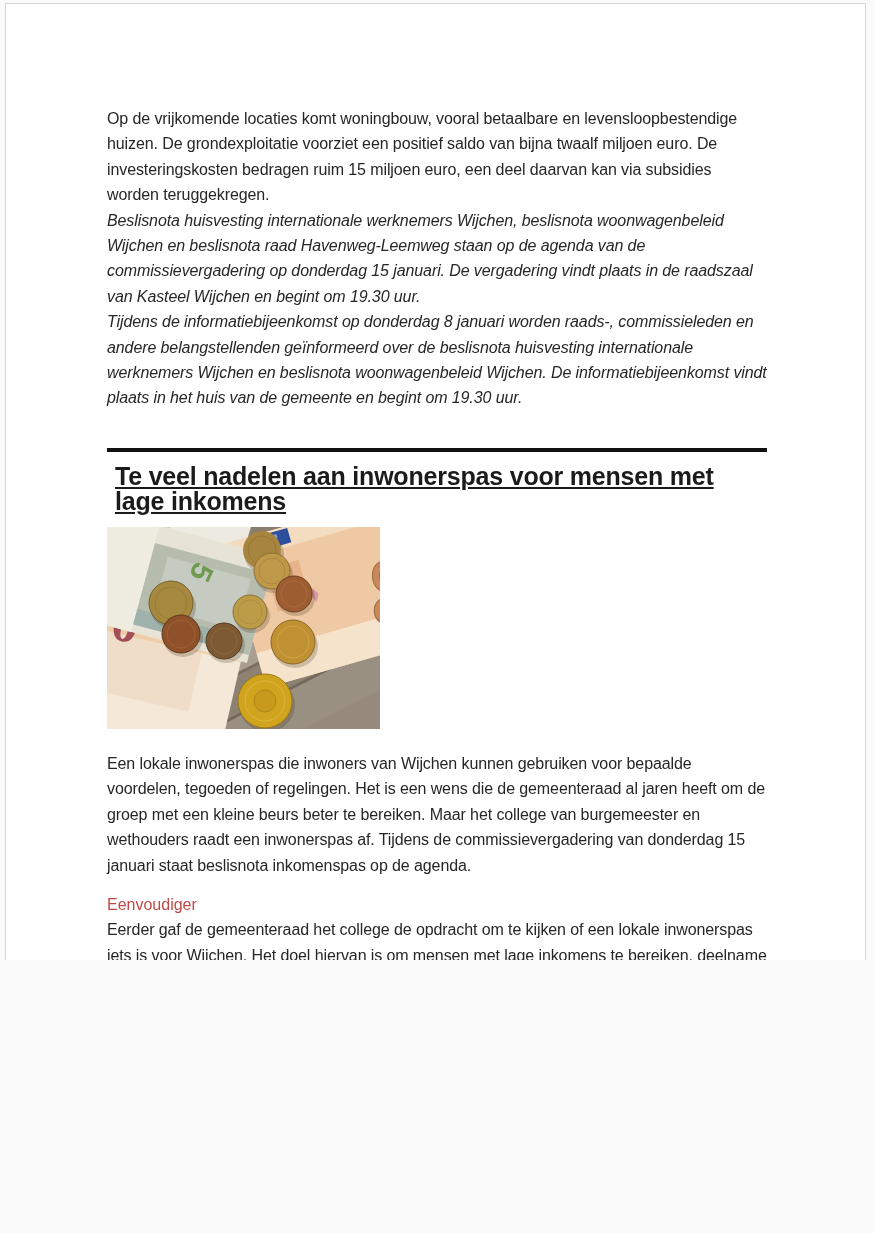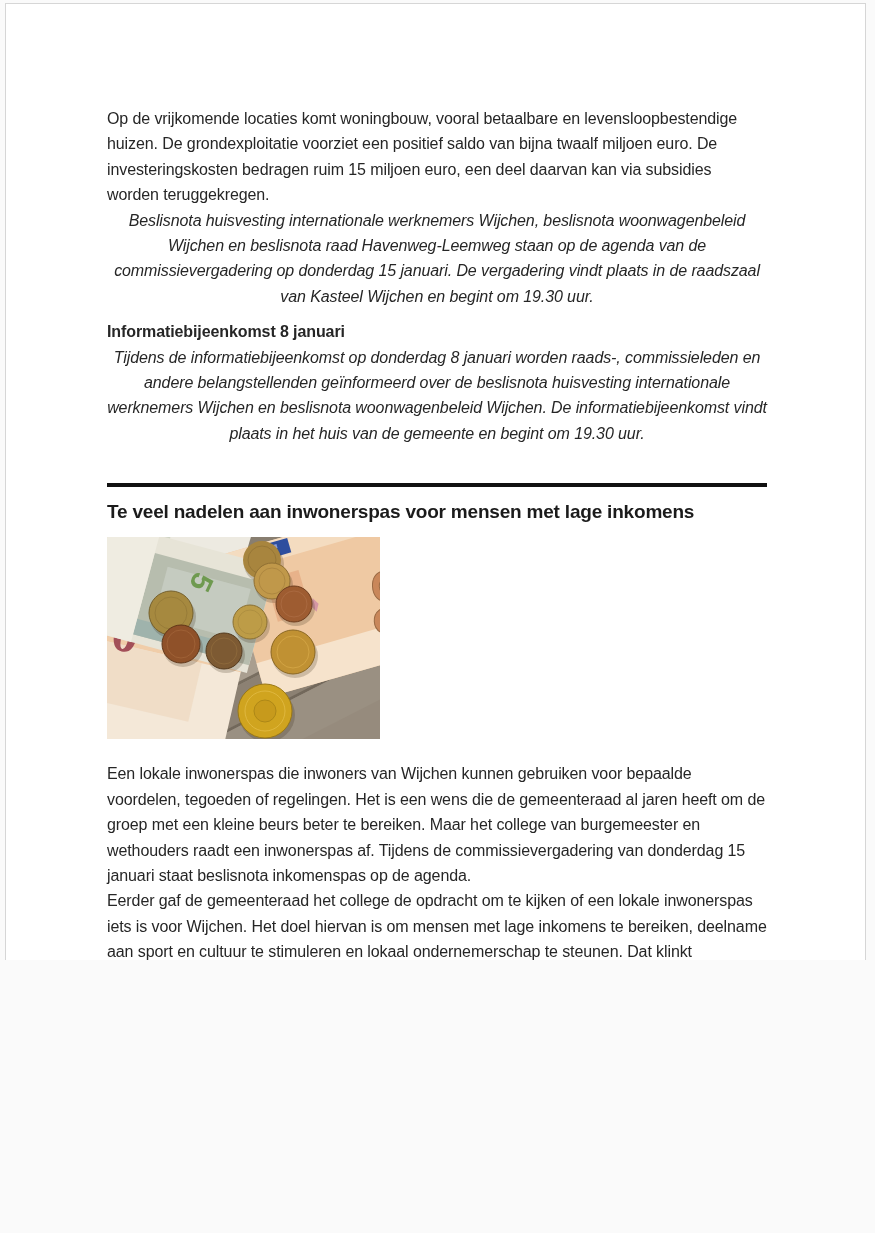--- a/index.html
+++ b/index.html
@@ -31,34 +31,35 @@
     font-size: 16px;
     line-height: 25.4px;
   }
   p { margin: 0; }
   .body-par { letter-spacing: -0.1px; }
   .section-h {
     margin: 10px 0 0 0;
     font-weight: 700;
     letter-spacing: -0.1px;
   }
-  .section-body { font-style: italic; letter-spacing: -0.1px; text-align: center; }
+  .section-body { font-style: italic; letter-spacing: -0.1px; }
   .divider {
     margin-top: 37px;
     border: none;
     border-top: 4px solid #111111;
     width: 100%;
   }
   .article-title {
-    margin: 12px 0 0 0;
-    font-size: 19px;
+    margin: 12px 0 0 8px;
+    font-size: 25px;
     line-height: 25px;
     font-weight: 700;
     letter-spacing: -0.2px;
     color: #1b1b1b;
+    text-decoration: underline;
   }
   .photo-wrap {
     margin-top: 13px;
     width: 273px;
     height: 202px;
     display: block;
   }
   .photo-wrap svg { display: block; }
   .lead-par { margin-top: 22px; }
   .sub-h {
@@ -70,21 +71,20 @@
 <body>
 
 <div class="viewport">
   <div class="page">
     <div class="content">
 
       <p class="body-par">Op de vrijkomende locaties komt woningbouw, vooral betaalbare en levensloopbestendige huizen. De grondexploitatie voorziet een positief saldo van bijna twaalf miljoen euro. De investeringskosten bedragen ruim 15 miljoen euro, een deel daarvan kan via subsidies worden teruggekregen.</p>
 
       <p class="section-body">Beslisnota huisvesting internationale werknemers Wijchen, beslisnota woonwagenbeleid Wijchen en beslisnota raad Havenweg-Leemweg staan op de agenda van de commissievergadering op donderdag 15 januari. De vergadering vindt plaats in de raadszaal van Kasteel Wijchen en begint om 19.30 uur.</p>
 
-      <p class="section-h">Informatiebijeenkomst 8 januari</p>
       <p class="section-body">Tijdens de informatiebijeenkomst op donderdag 8 januari worden raads-, commissieleden en andere belangstellenden geïnformeerd over de beslisnota huisvesting internationale werknemers Wijchen en beslisnota woonwagenbeleid Wijchen. De informatiebijeenkomst vindt plaats in het huis van de gemeente en begint om 19.30 uur.</p>
 
       <hr class="divider">
 
       <h1 class="article-title">Te veel nadelen aan inwonerspas voor mensen met lage inkomens</h1>
 
       <div class="photo-wrap" role="img" aria-label="Foto van euromunten op eurobiljetten op een houten tafel">
         <svg width="273" height="202" viewBox="0 0 273 202">
           <defs>
             <clipPath id="frame">
@@ -181,18 +181,19 @@
               <circle cx="158" cy="174" r="27" fill="#d0a41f" stroke="#9a7815"></circle>
               <circle cx="158" cy="174" r="20" fill="none" stroke="#e2bc46" opacity="0.8"></circle>
               <circle cx="158" cy="174" r="11" fill="#c79a1c" stroke="#a98417" opacity="0.9"></circle>
             </g>
           </g>
         </svg>
       </div>
 
       <p class="body-par lead-par">Een lokale inwonerspas die inwoners van Wijchen kunnen gebruiken voor bepaalde voordelen, tegoeden of regelingen. Het is een wens die de gemeenteraad al jaren heeft om de groep met een kleine beurs beter te bereiken. Maar het college van burgemeester en wethouders raadt een inwonerspas af. Tijdens de commissievergadering van donderdag 15 januari staat beslisnota inkomenspas op de agenda.</p>
 
+      <p class="sub-h" id="sub-heading" style="color: rgb(191, 74, 69);">Eenvoudiger</p>
 
       <p class="body-par">Eerder gaf de gemeenteraad het college de opdracht om te kijken of een lokale inwonerspas iets is voor Wijchen. Het doel hiervan is om mensen met lage inkomens te bereiken, deelname aan sport en cultuur te stimuleren en lokaal ondernemerschap te steunen. Dat klinkt sympathiek, maar er zijn nadelen, zegt het college. Het systeem kost eenmalig 100.000 euro en jaarlijks 55.000 euro extra. Dat is veel meer dan de 20.000 euro die de huidige armoederegelingen nu per jaar kosten. Daarnaast werkt het Rijk aan</p>
 
     </div>
   </div>
 </div>
 
 </body></html>

